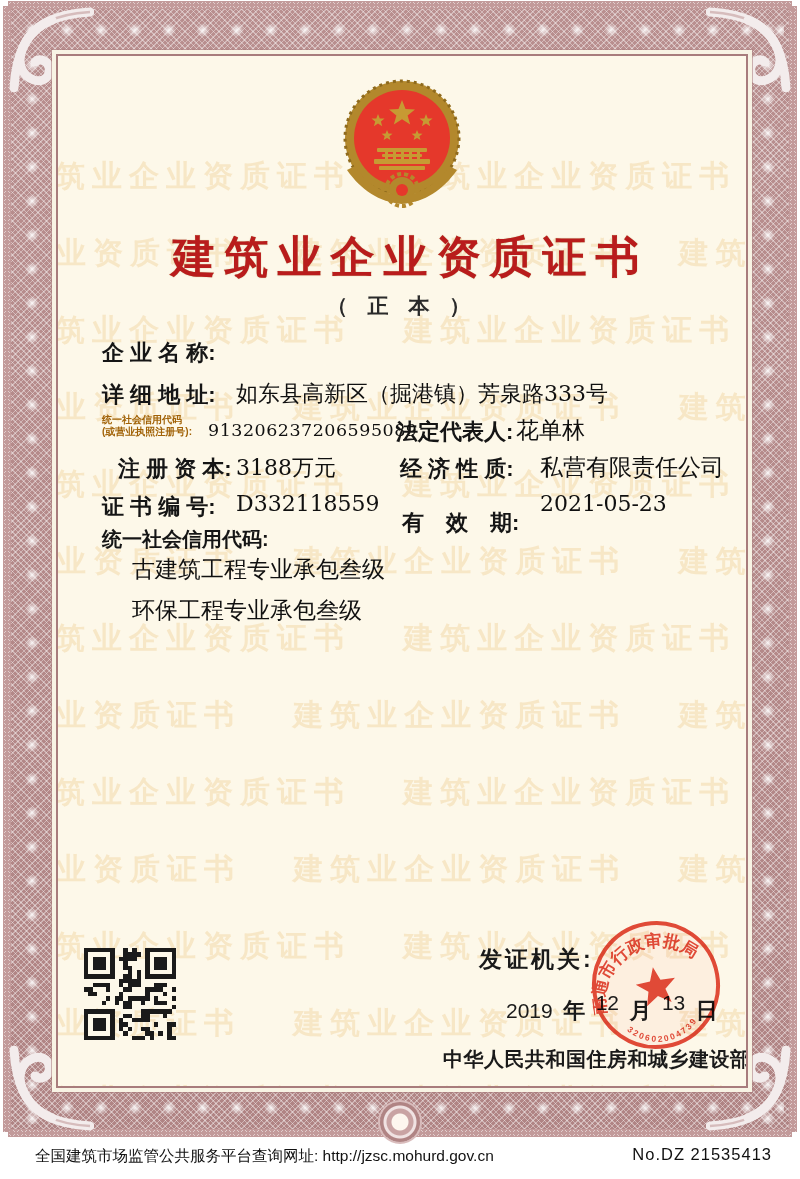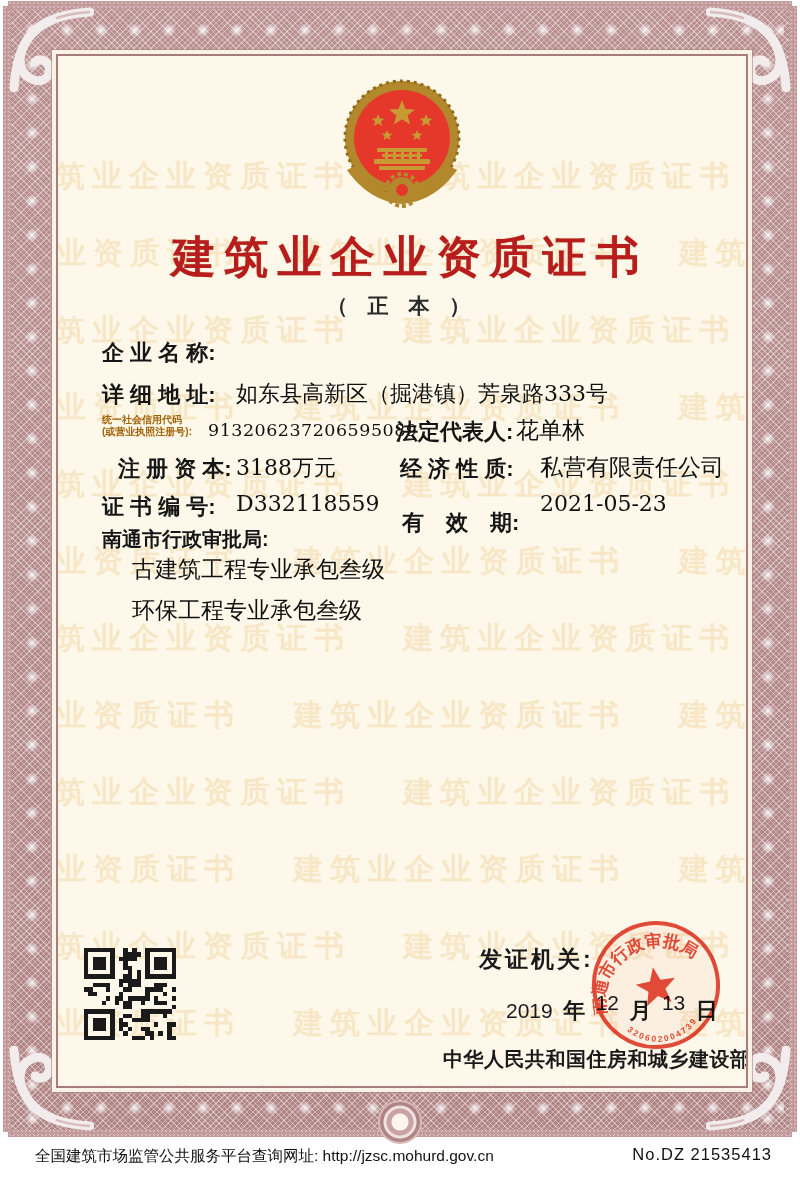--- a/index.html
+++ b/index.html
@@ -179,21 +179,21 @@
   <div class="lab" style="left:60px;top:398px;">注 册 资 本:</div>
   <div class="val" style="left:178px;top:397px;">3188万元</div>
   <div class="lab" style="left:342px;top:398px;">经 济 性 质:</div>
   <div class="val kai" style="left:482px;top:396px;">私营有限责任公司</div>
 
   <div class="lab" style="left:44px;top:436px;">证 书 编 号:</div>
   <div class="val" style="left:178px;top:435px;">D332118559</div>
   <div class="lab" style="left:344px;top:436px;margin-top:16px;">有　效　期:</div>
   <div class="val" style="left:482px;top:435px;">2021-05-23</div>
 
-  <div class="lab" style="left:44px;top:470px;font-size:20px;">南通市行政审批局:</div>
+  <div class="lab" style="left:44px;top:470px;font-size:20px;">统一社会信用代码:</div>
   <div class="quals" style="position:absolute;left:74px;top:498px;">
     <div class="val kai">古建筑工程专业承包叁级</div>
     <div class="val kai">环保工程专业承包叁级</div>
   </div>
 
   <svg class="qr" id="qr" viewBox="0 0 21 21" shape-rendering="crispEdges">
       <rect x="9" y="0" width="1" height="1" fill="#1a1a1a"></rect>
       <rect x="11" y="0" width="1" height="1" fill="#1a1a1a"></rect>
       <rect x="9" y="1" width="1" height="1" fill="#1a1a1a"></rect>
       <rect x="10" y="1" width="1" height="1" fill="#1a1a1a"></rect>

